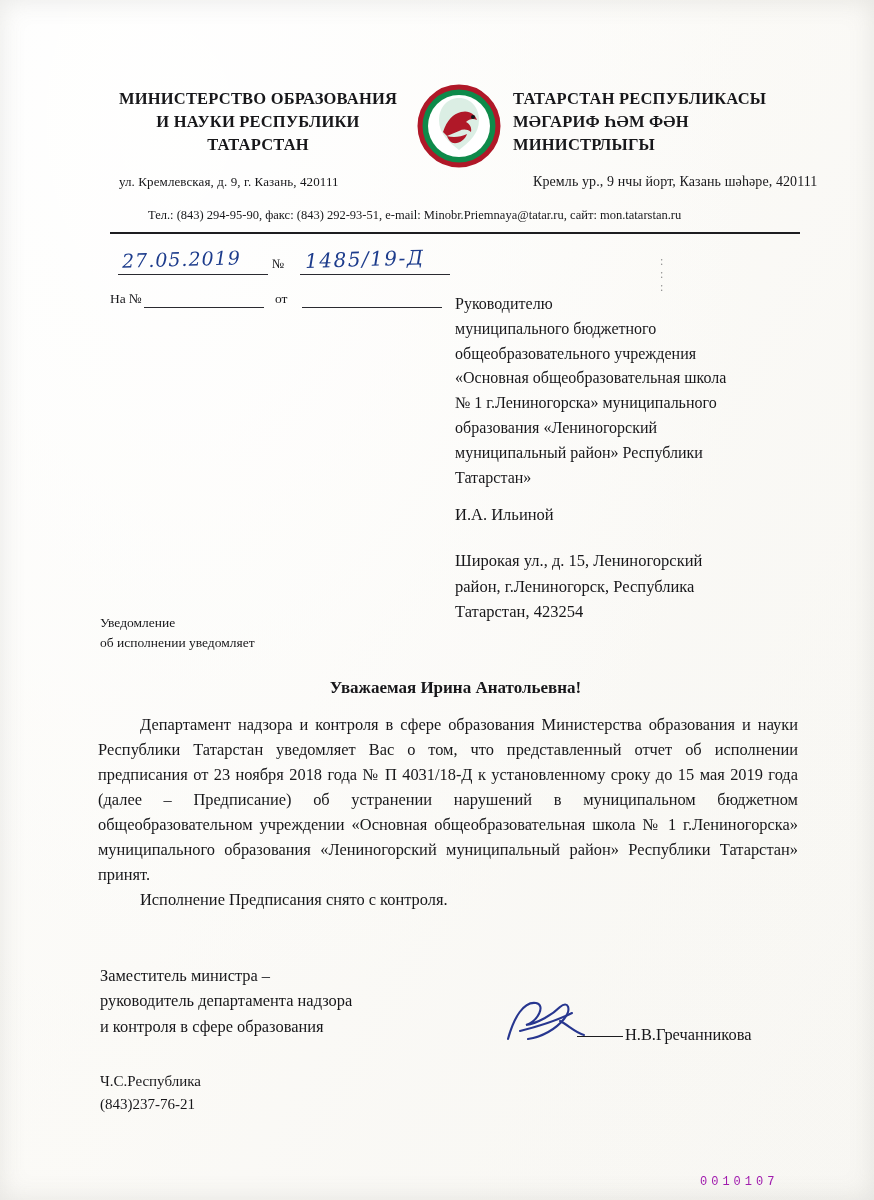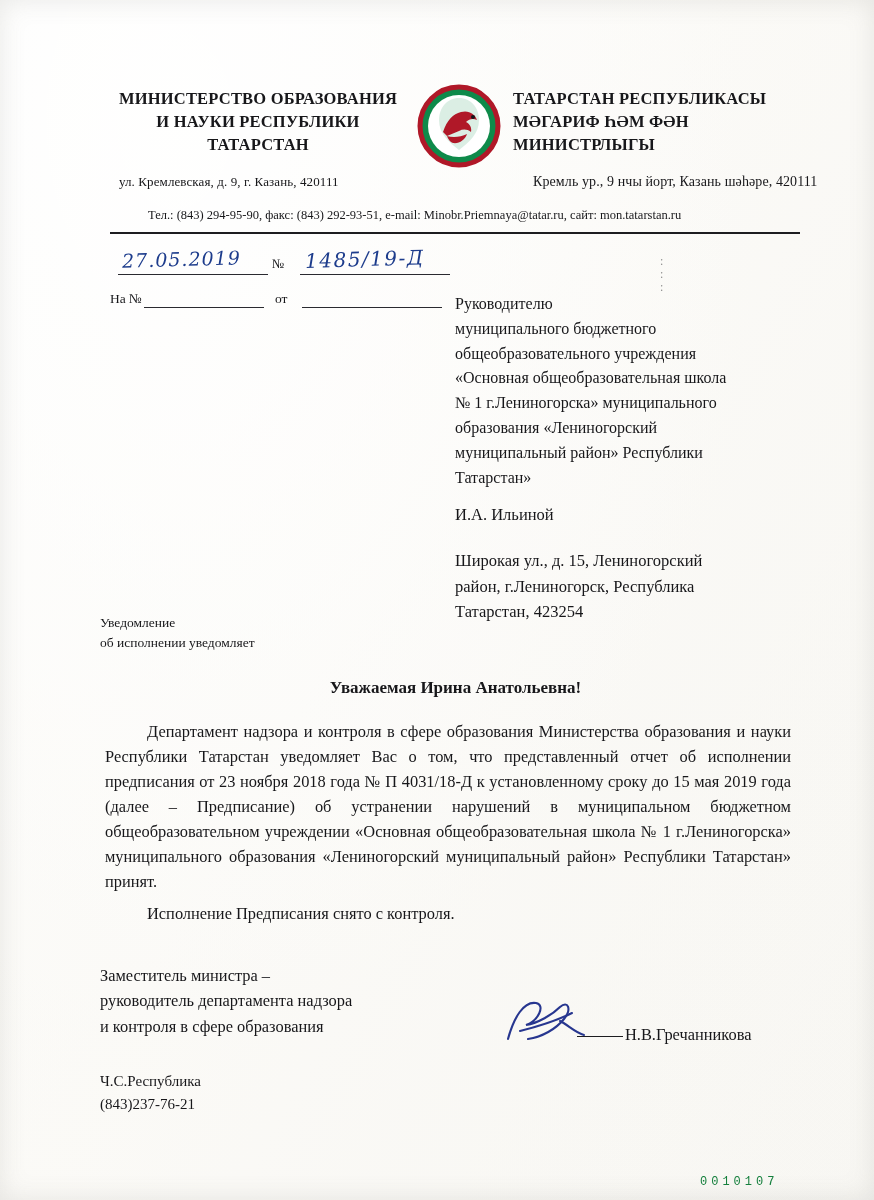--- a/index.html
+++ b/index.html
@@ -201,21 +201,21 @@
   }
   .body {
     position: absolute;
     left: 98px;
     top: 713px;
     width: 700px;
     font-size: 16.4px;
     line-height: 1.52;
     text-align: justify;
   }
-  .body p { margin: 7px; text-indent: 42px; }
+  .body p { margin: 0; text-indent: 42px; }
 
   
   .sign-block {
     position: absolute;
     left: 100px;
     top: 963px;
     font-size: 16.4px;
     line-height: 1.55;
   }
   .sign-name {
@@ -245,21 +245,21 @@
     top: 1070px;
     font-size: 15px;
     line-height: 1.5;
   }
 
   .footer-code {
     position: absolute;
     left: 700px;
     top: 1175px;
     font-size: 12px;
-    color: #15803d;
+    color: #a21caf;
     letter-spacing: 4px;
     font-family: "Liberation Mono", monospace;
   }
   .dots {
     position: absolute;
     left: 660px;
     top: 255px;
     font-size: 12px;
     color: #8f8f8f;
     line-height: 1.1;

